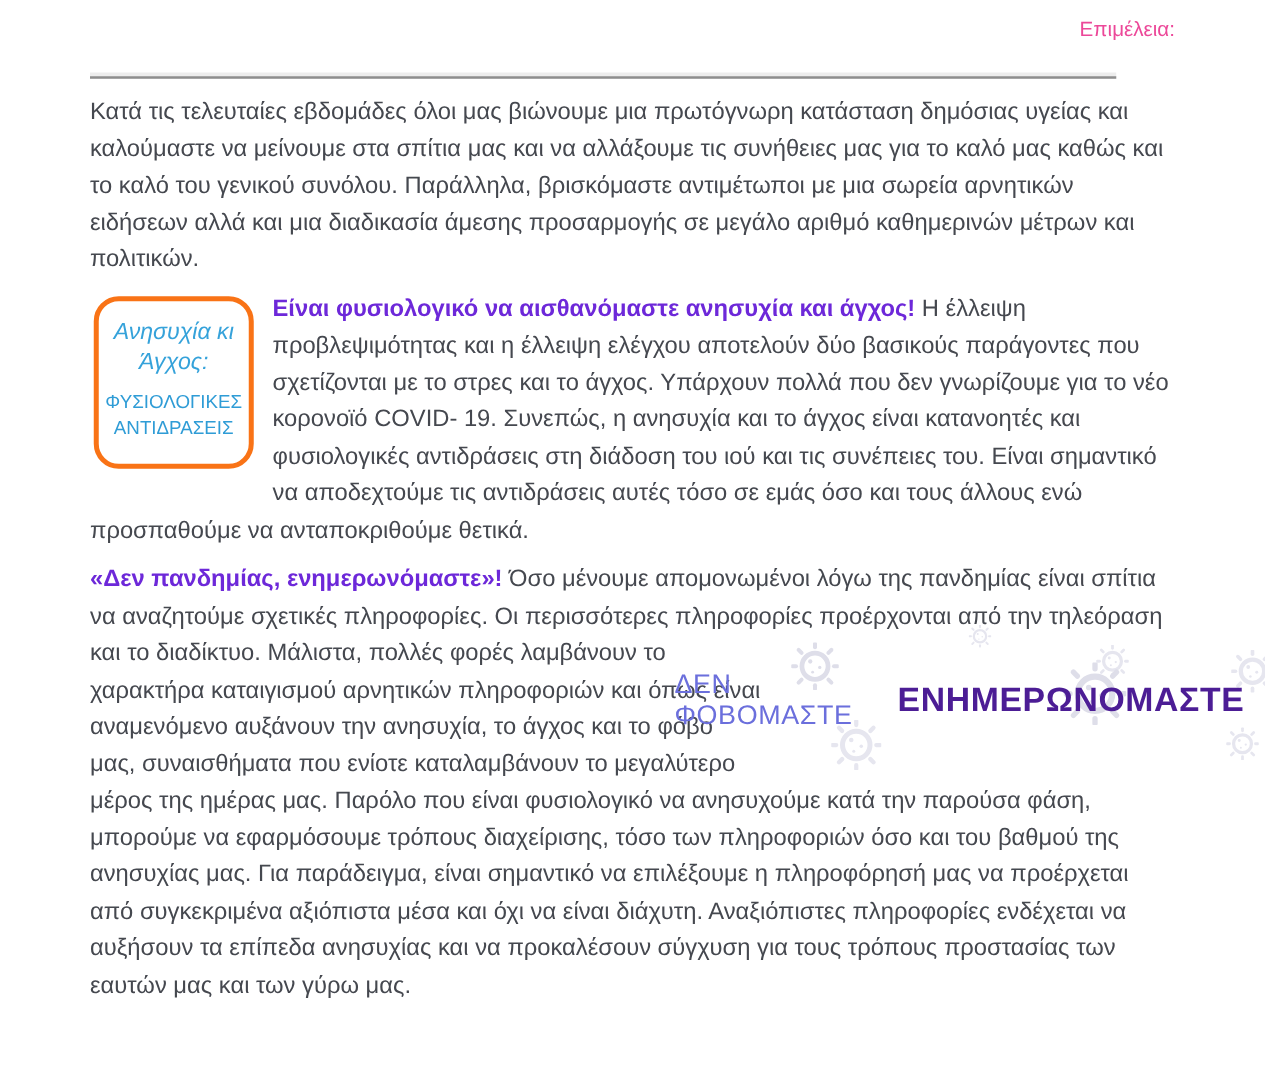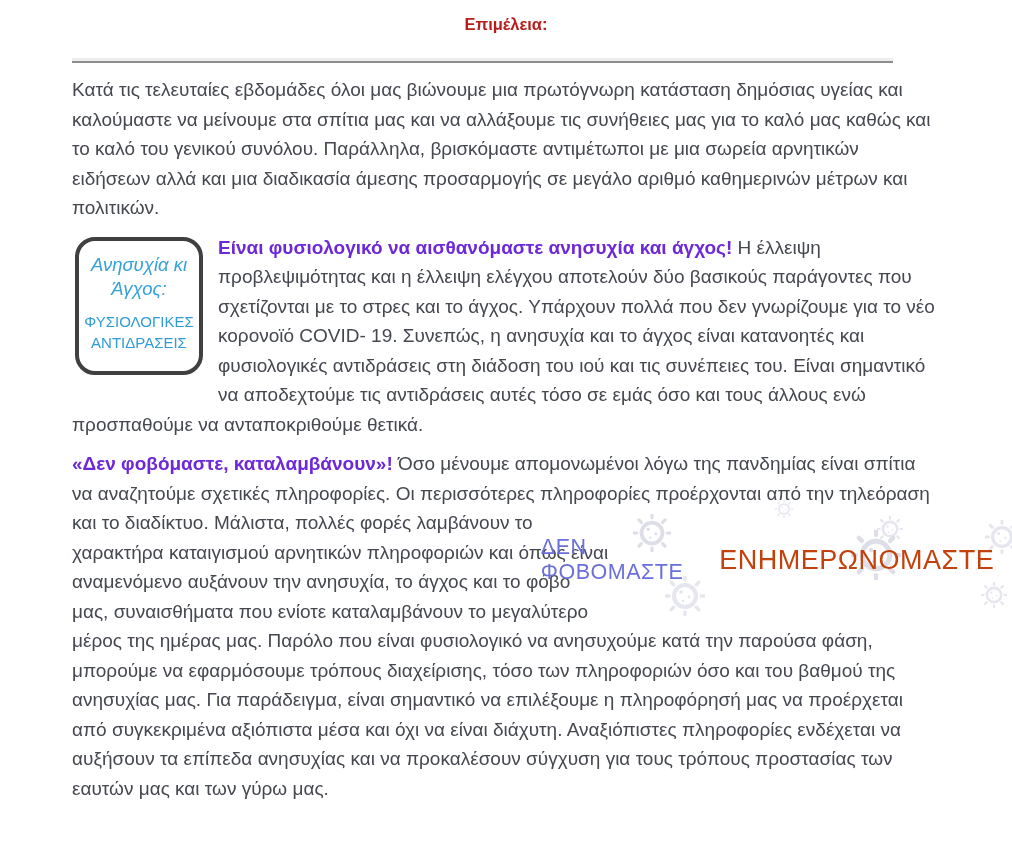--- a/index.html
+++ b/index.html
@@ -5,37 +5,37 @@
   * { margin:0; padding:0; box-sizing:border-box; }
   html,body { background:#ffffff; }
   body {
     width:1012px; height:864px; overflow:hidden;
     font-family:"Liberation Sans", sans-serif;
     color:#45484f;
   }
   .page { padding:12px 72px 0 72px; }
 
   
-  .byline { text-align:center; font-weight:bold; color:#b91c1c;
+  .byline { text-align:right; font-weight:normal; color:#ec4899;
             font-size:16.5px; line-height:25px; }
 
   
   .divider { margin-top:21px; width:821px; height:5px;
              background:#ededed; border-bottom:2px solid #8e8e8e; }
 
   
   .bodytext { font-size:19px; line-height:29.5px; color:#45484f; text-align:left; }
   p.para { margin-top:10px; }
   p.para.first { margin-top:12px; }
   .lead { font-weight:bold; color:#6d28d9; }
 
   
   .callout {
     float:left; width:128px; height:138px;
-    border:4px solid #404040; border-radius:20px;
+    border:4px solid #f97316; border-radius:20px;
     margin:4px 15px 18px 3px;
     text-align:center; padding-top:12px;
     background:#ffffff;
   }
   .callout .title {
     font-style:italic; color:#35a2da; font-size:18.5px; line-height:24px;
   }
   .callout .subtitle {
     color:#2f9cd6; font-size:15px; line-height:21px;
     margin-top:10px; text-transform:uppercase;
@@ -46,21 +46,21 @@
     float:right; width:385px; height:118px;
     margin:-10px -70px 0 14px;
     position:relative; overflow:visible;
   }
   .infographic .ig-text {
     position:absolute; inset:0; z-index:2;
     display:flex; justify-content:center; align-items:center;
     padding-right:100px; padding-top:6px;
   }
   .ig-line1 { color:#6b6fdc; font-size:21.5px; letter-spacing:0.5px; line-height:1.15; }
-  .ig-line2 { color:#c2410c; font-size:27px; font-weight:normal; letter-spacing:0.5px; line-height:1.2;margin-left:36px; }
+  .ig-line2 { color:#4c1d95; font-size:27px; font-weight:bold; letter-spacing:0.5px; line-height:1.2;margin-left:36px; }
   .virus { position:absolute; z-index:1; color:#e6e6ef; }
   .virus.dark { color:#dedee9; }
   svg.vicon { display:block; }
 </style>
 </head>
 <body>
 
 <svg width="0" height="0" style="position:absolute" aria-hidden="true">
   <defs>
     <g id="virus-shape" stroke="currentColor" fill="none" stroke-linecap="round">
@@ -93,21 +93,21 @@
     <p class="para first">Κατά τις τελευταίες εβδομάδες όλοι μας βιώνουμε μια πρωτόγνωρη κατάσταση δημόσιας υγείας και καλούμαστε να μείνουμε στα σπίτια μας και να αλλάξουμε τις συνήθειες μας για το καλό μας καθώς και το καλό του γενικού συνόλου. Παράλληλα, βρισκόμαστε αντιμέτωποι με μια σωρεία αρνητικών ειδήσεων αλλά και μια διαδικασία άμεσης προσαρμογής σε μεγάλο αριθμό καθημερινών μέτρων και πολιτικών.</p>
 
     <div>
       <p class="para"><span class="callout" style="display:block">
             <span class="title" style="display:block">Ανησυχία κι Άγχος:</span>
             <span class="subtitle" style="display:block">ΦΥΣΙΟΛΟΓΙΚΕΣ ΑΝΤΙΔΡΑΣΕΙΣ</span>
           </span><span class="lead">Είναι φυσιολογικό να αισθανόμαστε ανησυχία και άγχος!</span><span> Η έλλειψη προβλεψιμότητας και η έλλειψη ελέγχου αποτελούν δύο βασικούς παράγοντες που σχετίζονται με το στρες και το άγχος. Υπάρχουν πολλά που δεν γνωρίζουμε για το νέο κορονοϊό COVID- 19. Συνεπώς, η ανησυχία και το άγχος είναι κατανοητές και φυσιολογικές αντιδράσεις στη διάδοση του ιού και τις συνέπειες του. Είναι σημαντικό να αποδεχτούμε τις αντιδράσεις αυτές τόσο σε εμάς όσο και τους άλλους ενώ προσπαθούμε να ανταποκριθούμε θετικά.</span></p>
     </div>
 
     <div>
-      <p class="para"><span class="lead">«Δεν φοβόμαστε, καταλαμβάνουν»!</span><span> Όσο μένουμε απομονωμένοι λόγω της πανδημίας είναι σπίτια να αναζητούμε σχετικές πληροφορίες. Οι περισσότερες πληροφορίες προέρχονται από την </span><span class="infographic" style="display:block">
+      <p class="para"><span class="lead">«Δεν πανδημίας, ενημερωνόμαστε»!</span><span> Όσο μένουμε απομονωμένοι λόγω της πανδημίας είναι σπίτια να αναζητούμε σχετικές πληροφορίες. Οι περισσότερες πληροφορίες προέρχονται από την </span><span class="infographic" style="display:block">
             <span class="virus dark" style="left:8px; top:16px;">
               <svg class="vicon" width="38" height="38" viewBox="0 0 40 40">
                 <use href="#virus-shape"></use>
               </svg>
             </span>
             <span class="virus" style="left:252px; top:18px;">
               <svg class="vicon" width="26" height="26" viewBox="0 0 40 40">
                 <use href="#virus-shape"></use>
               </svg>
             </span>

